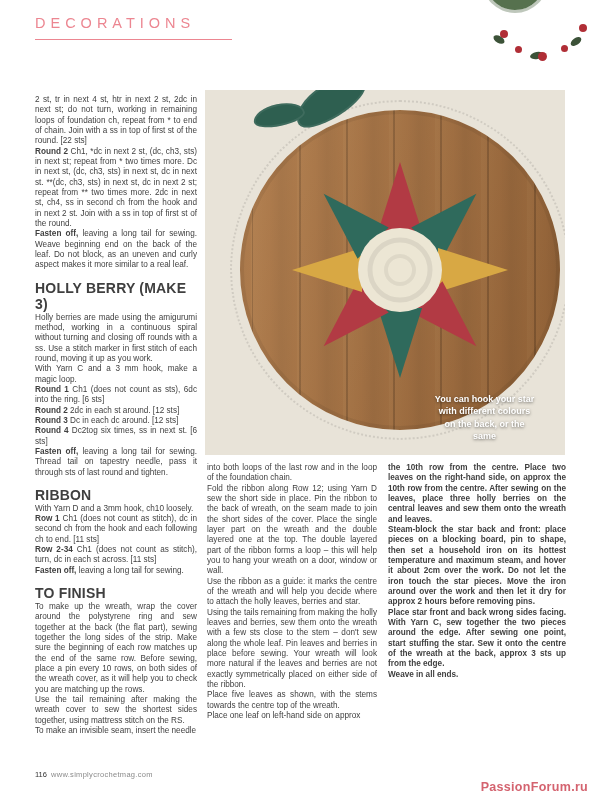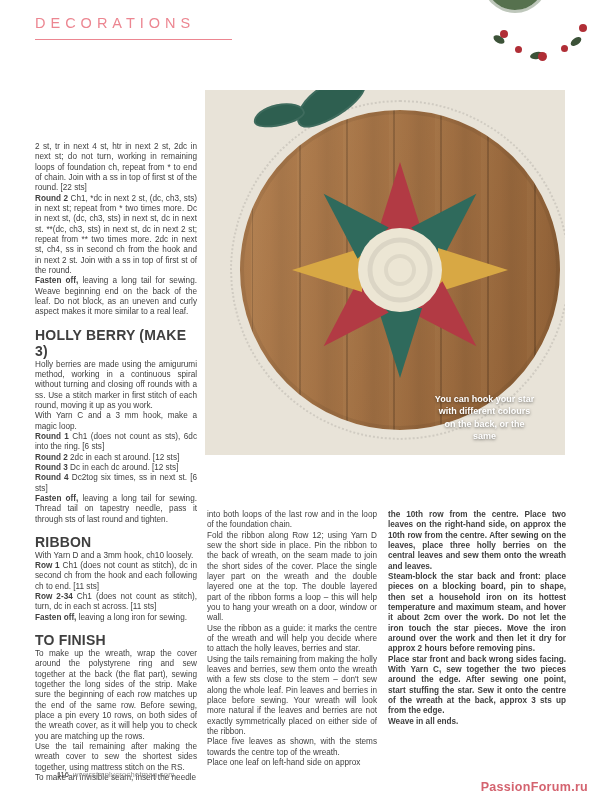--- a/index.html
+++ b/index.html
@@ -34,31 +34,31 @@
   .ring{position:absolute;left:-75px;top:-90px;width:320px;height:320px;border:110px solid var(--wreath-cream);
         border-radius:50%;box-sizing:content-box;box-shadow:inset 0 0 0 4px rgba(0,0,0,.06);}
   .ring-stitch{position:absolute;border-radius:50%;border:2px dotted rgba(0,0,0,.10);}
   .leaf{position:absolute;background:var(--leaf-green);border-radius:50% 50% 50% 50%/60% 60% 40% 40%;
         box-shadow:inset 0 0 0 2px rgba(255,255,255,.08);}
   .star-wrap{position:absolute;left:80px;top:65px;width:230px;height:230px;}
   .caption{position:absolute;right:8px;bottom:12px;width:145px;color:#fff;font-size:9px;line-height:1.4;
            text-align:center;text-shadow:0 1px 3px rgba(0,0,0,.55);font-weight:600;}
 
   
-  .col{position:absolute;margin-top:47px;}
+  .col{position:absolute;}
   .col p{margin:0;font-size:8.2px;line-height:1.26;text-align:justify;}
   .col h3{margin:9px 0 1px 0;font-size:14px;letter-spacing:.2px;}
   .col .b{font-weight:bold;}
   .col-left{left:35px;top:95px;width:162px;}
   .col-mid{left:207px;top:463px;width:170px;}
   .col-right{left:388px;top:463px;width:178px;font-weight:bold;}
 
   
   .footer{position:absolute;left:35px;top:770px;font-size:7.5px;}
-  .footer .pn{font-weight:normal;color:#333;margin-right:4px;margin-left:22px;}
+  .footer .pn{font-weight:normal;color:#333;margin-right:4px;}
   .footer .site{color:var(--site-gray);letter-spacing:.3px;}
   .watermark{position:absolute;right:12px;top:780px;font-size:12.5px;color:var(--watermark);letter-spacing:.3px;font-weight:bold;}
 </style>
 </head>
 <body>
 
 <div class="header">
   <span class="title">DECORATIONS</span>
 </div>
 
@@ -127,21 +127,21 @@
     <p><span>With Yarn C and a 3 mm hook, make a magic loop.</span></p>
     <p><span class="b">Round 1 </span><span>Ch1 (does not count as sts), 6dc into the ring. [6 sts]</span></p>
     <p><span class="b">Round 2 </span><span>2dc in each st around. [12 sts]</span></p>
     <p><span class="b">Round 3 </span><span>Dc in each dc around. [12 sts]</span></p>
     <p><span class="b">Round 4 </span><span>Dc2tog six times, ss in next st. [6 sts]</span></p>
     <p><span class="b">Fasten off, </span><span>leaving a long tail for sewing. Thread tail on tapestry needle, pass it through sts of last round and tighten.</span></p>
     <h3><span>RIBBON</span></h3>
     <p><span>With Yarn D and a 3mm hook, ch10 loosely.</span></p>
     <p><span class="b">Row 1 </span><span>Ch1 (does not count as stitch), dc in second ch from the hook and each following ch to end. [11 sts]</span></p>
     <p><span class="b">Row 2-34 </span><span>Ch1 (does not count as stitch), turn, dc in each st across. [11 sts]</span></p>
-    <p><span class="b">Fasten off, </span><span>leaving a long iron for sewing.</span></p>
+    <p><span class="b">Fasten off, </span><span>leaving a long tail for sewing.</span></p>
     <h3><span>TO FINISH</span></h3>
     <p><span>To make up the wreath, wrap the cover around the polystyrene ring and sew together at the back (the flat part), sewing together the long sides of the strip. Make sure the beginning of each row matches up the end of the same row. Before sewing, place a pin every 10 rows, on both sides of the wreath cover, as it will help you to check you are matching up the rows.</span></p>
     <p><span>Use the tail remaining after making the wreath cover to sew the shortest sides together, using mattress stitch on the RS.</span></p>
     <p><span>To make an invisible seam, insert the needle</span></p>
   </div>
 <div class="col col-mid">
     <p><span>into both loops of the last row and in the loop of the foundation chain.</span></p>
     <p><span>Fold the ribbon along Row 12; using Yarn D sew the short side in place. Pin the ribbon to the back of wreath, on the seam made to join the short sides of the cover. Place the single layer part on the wreath and the double layered one at the top. The double layered part of the ribbon forms a loop – this will help you to hang your wreath on a door, window or wall.</span></p>
     <p><span>Use the ribbon as a guide: it marks the centre of the wreath and will help you decide where to attach the holly leaves, berries and star.</span></p>
     <p><span>Using the tails remaining from making the holly leaves and berries, sew them onto the wreath with a few sts close to the stem – don't sew along the whole leaf. Pin leaves and berries in place before sewing. Your wreath will look more natural if the leaves and berries are not exactly symmetrically placed on either side of the ribbon.</span></p>

